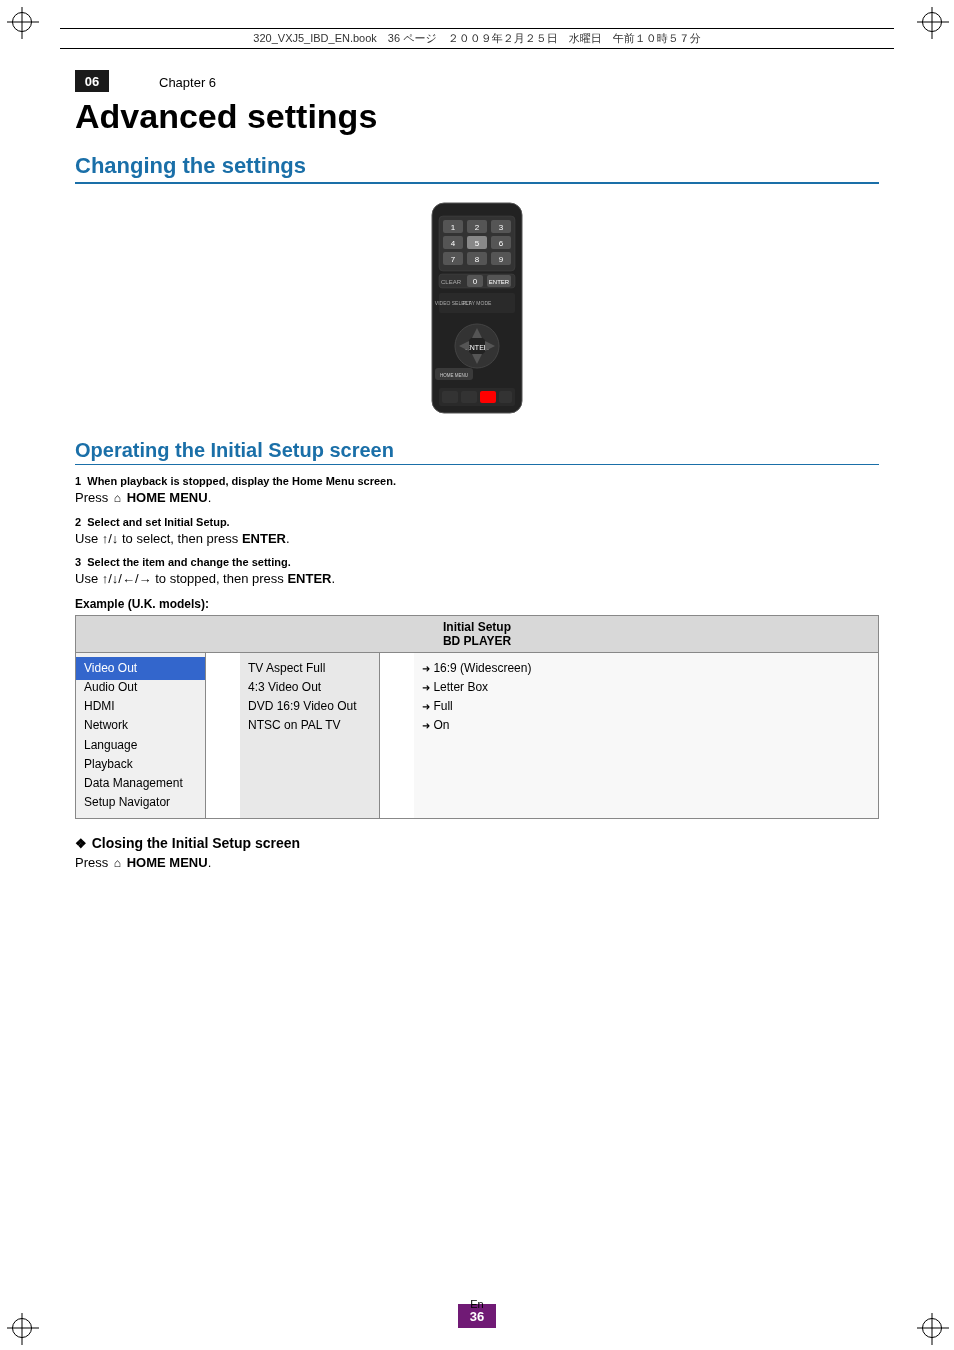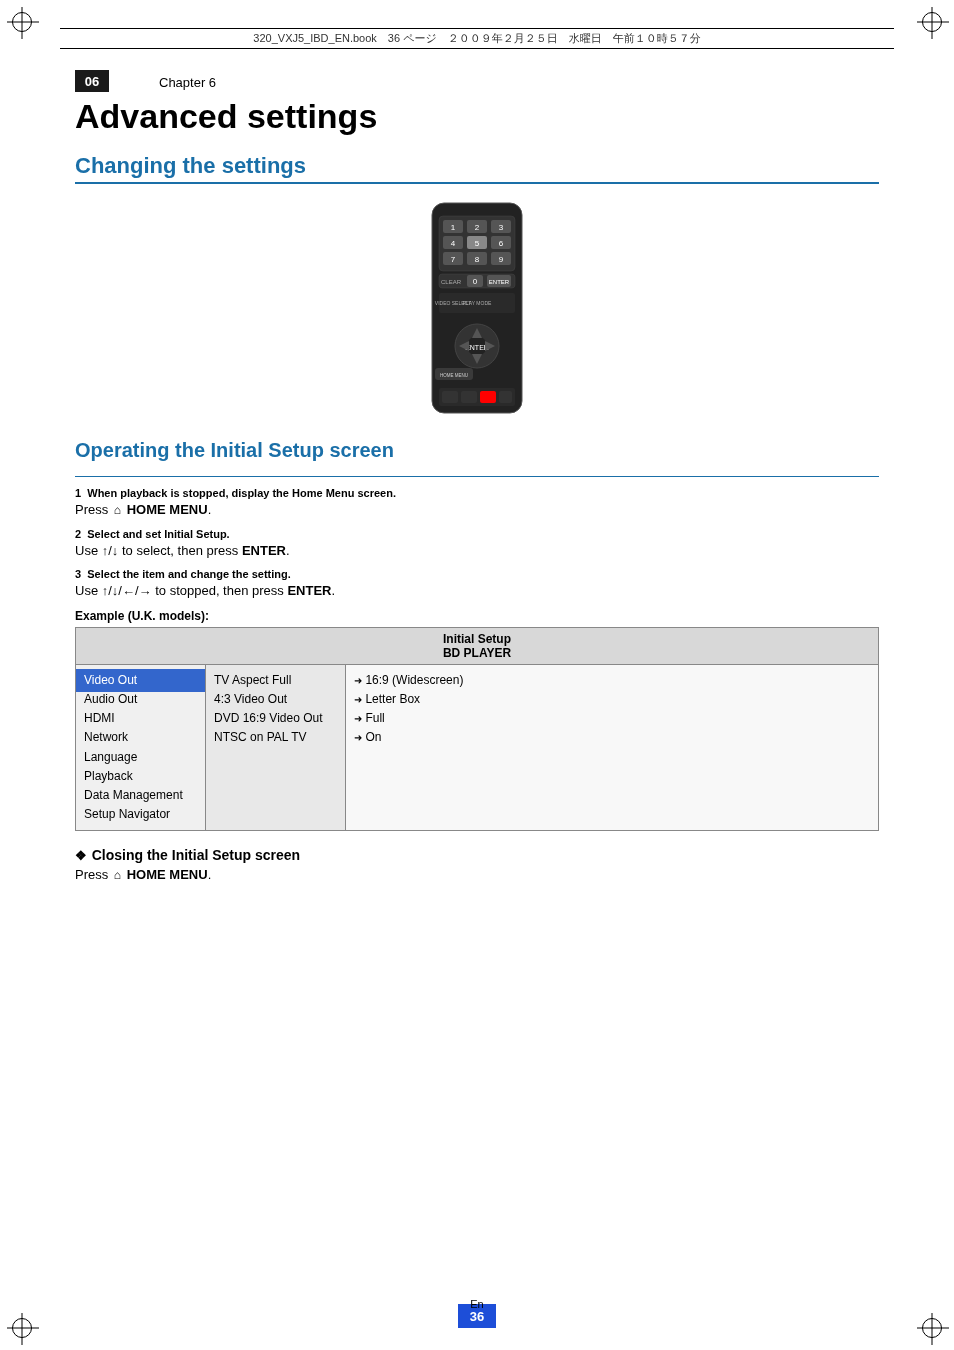--- a/index.html
+++ b/index.html
@@ -125,21 +125,21 @@
     .remote-svg {
       width: 120px;
     }
 
     
     .sub-section-heading {
       font-size: 20px;
       font-weight: bold;
       color: #1a6fa8;
       border-bottom: 1.5px solid #1a6fa8;
-      padding-bottom: 14px;
+      padding-bottom: 2px;
       margin-bottom: 10px;
       line-height: 1.2;
     }
 
     
     .step-item {
       margin-bottom: 8px;
     }
     .step-title {
       font-size: 11px;
@@ -184,20 +184,21 @@
       background: #d8d8d8;
       text-align: center;
       padding: 4px 8px;
       font-size: 12px;
       font-weight: bold;
       border-bottom: 1px solid #888;
     }
 
     .setup-table-body {
       display: flex;
+      gap: 34px;
     }
 
     .setup-col {
       padding: 6px 8px;
       line-height: 1.6;
       font-size: 12px;
     }
 
     .setup-col-1 {
       width: 130px;
@@ -248,21 +249,21 @@
       content: '❖';
       font-size: 13px;
     }
 
     .closing-body {
       font-size: 13px;
       color: #000;
     }
 
     .page-number-box {
-      background: #1d4ed8;
+      background: #701a75;
       color: #fff;
       font-size: 13px;
       font-weight: bold;
       width: 38px;
       height: 24px;
       display: flex;
       align-items: center;
       justify-content: center;
     }
 

